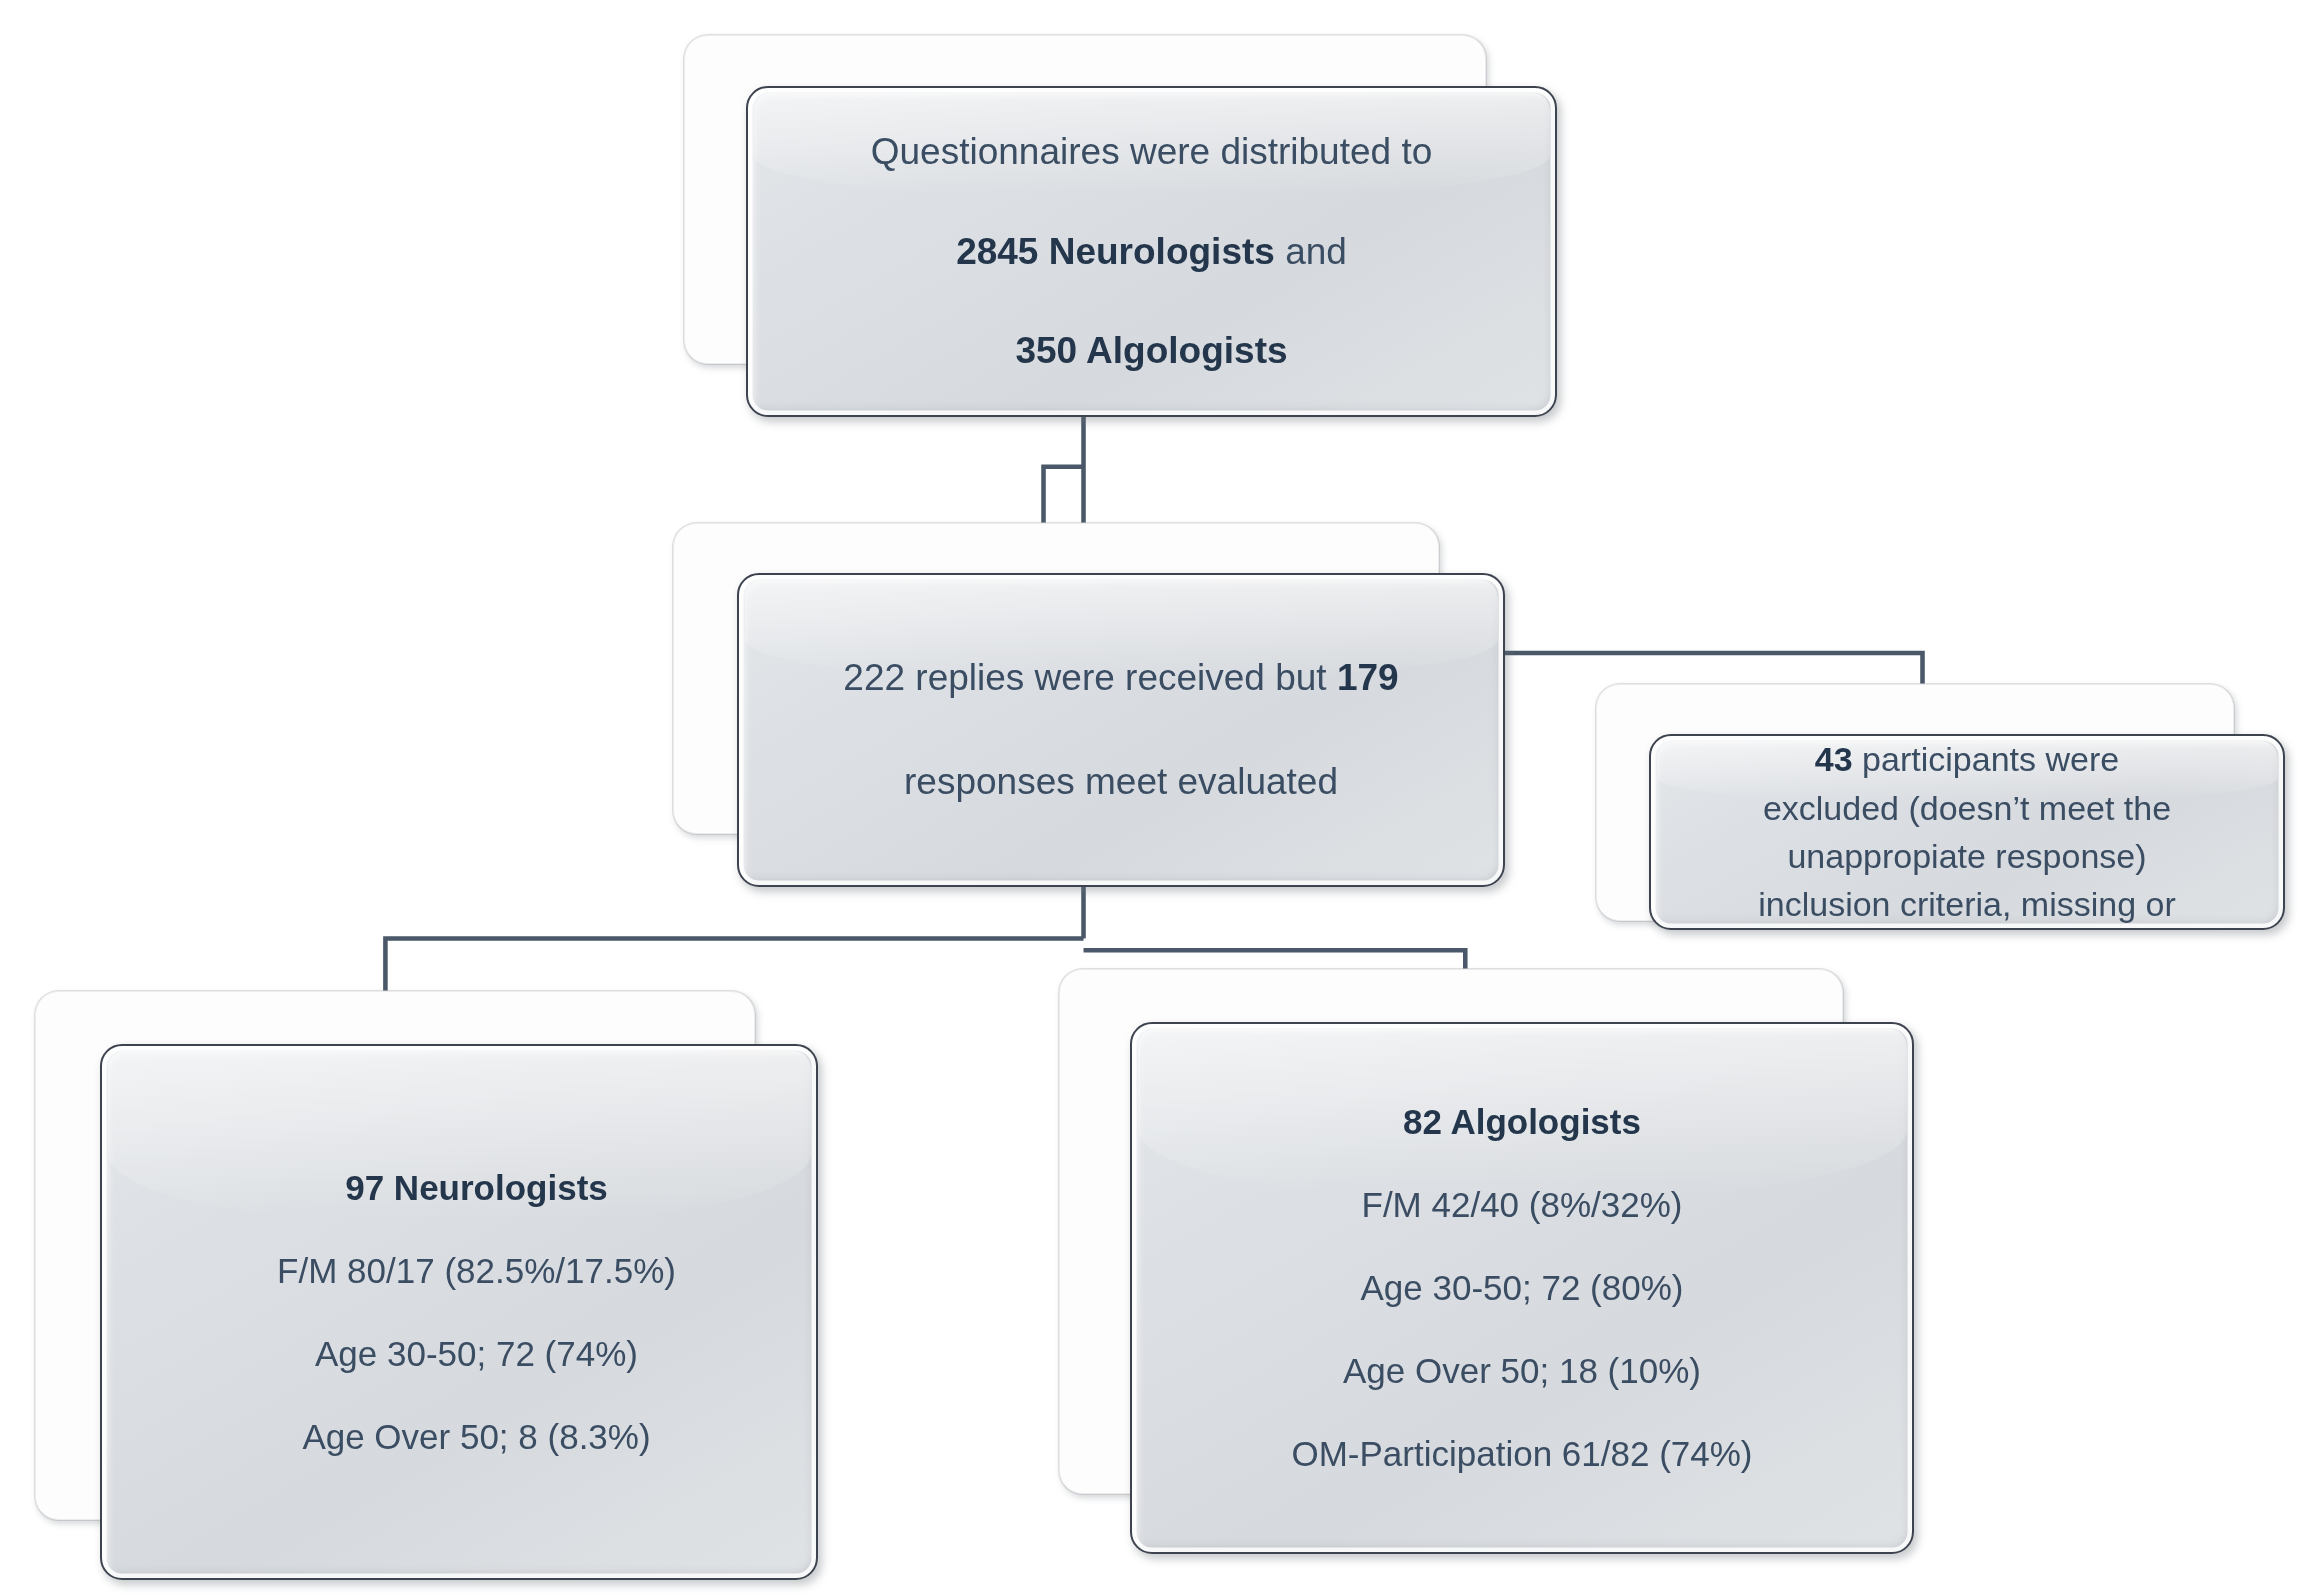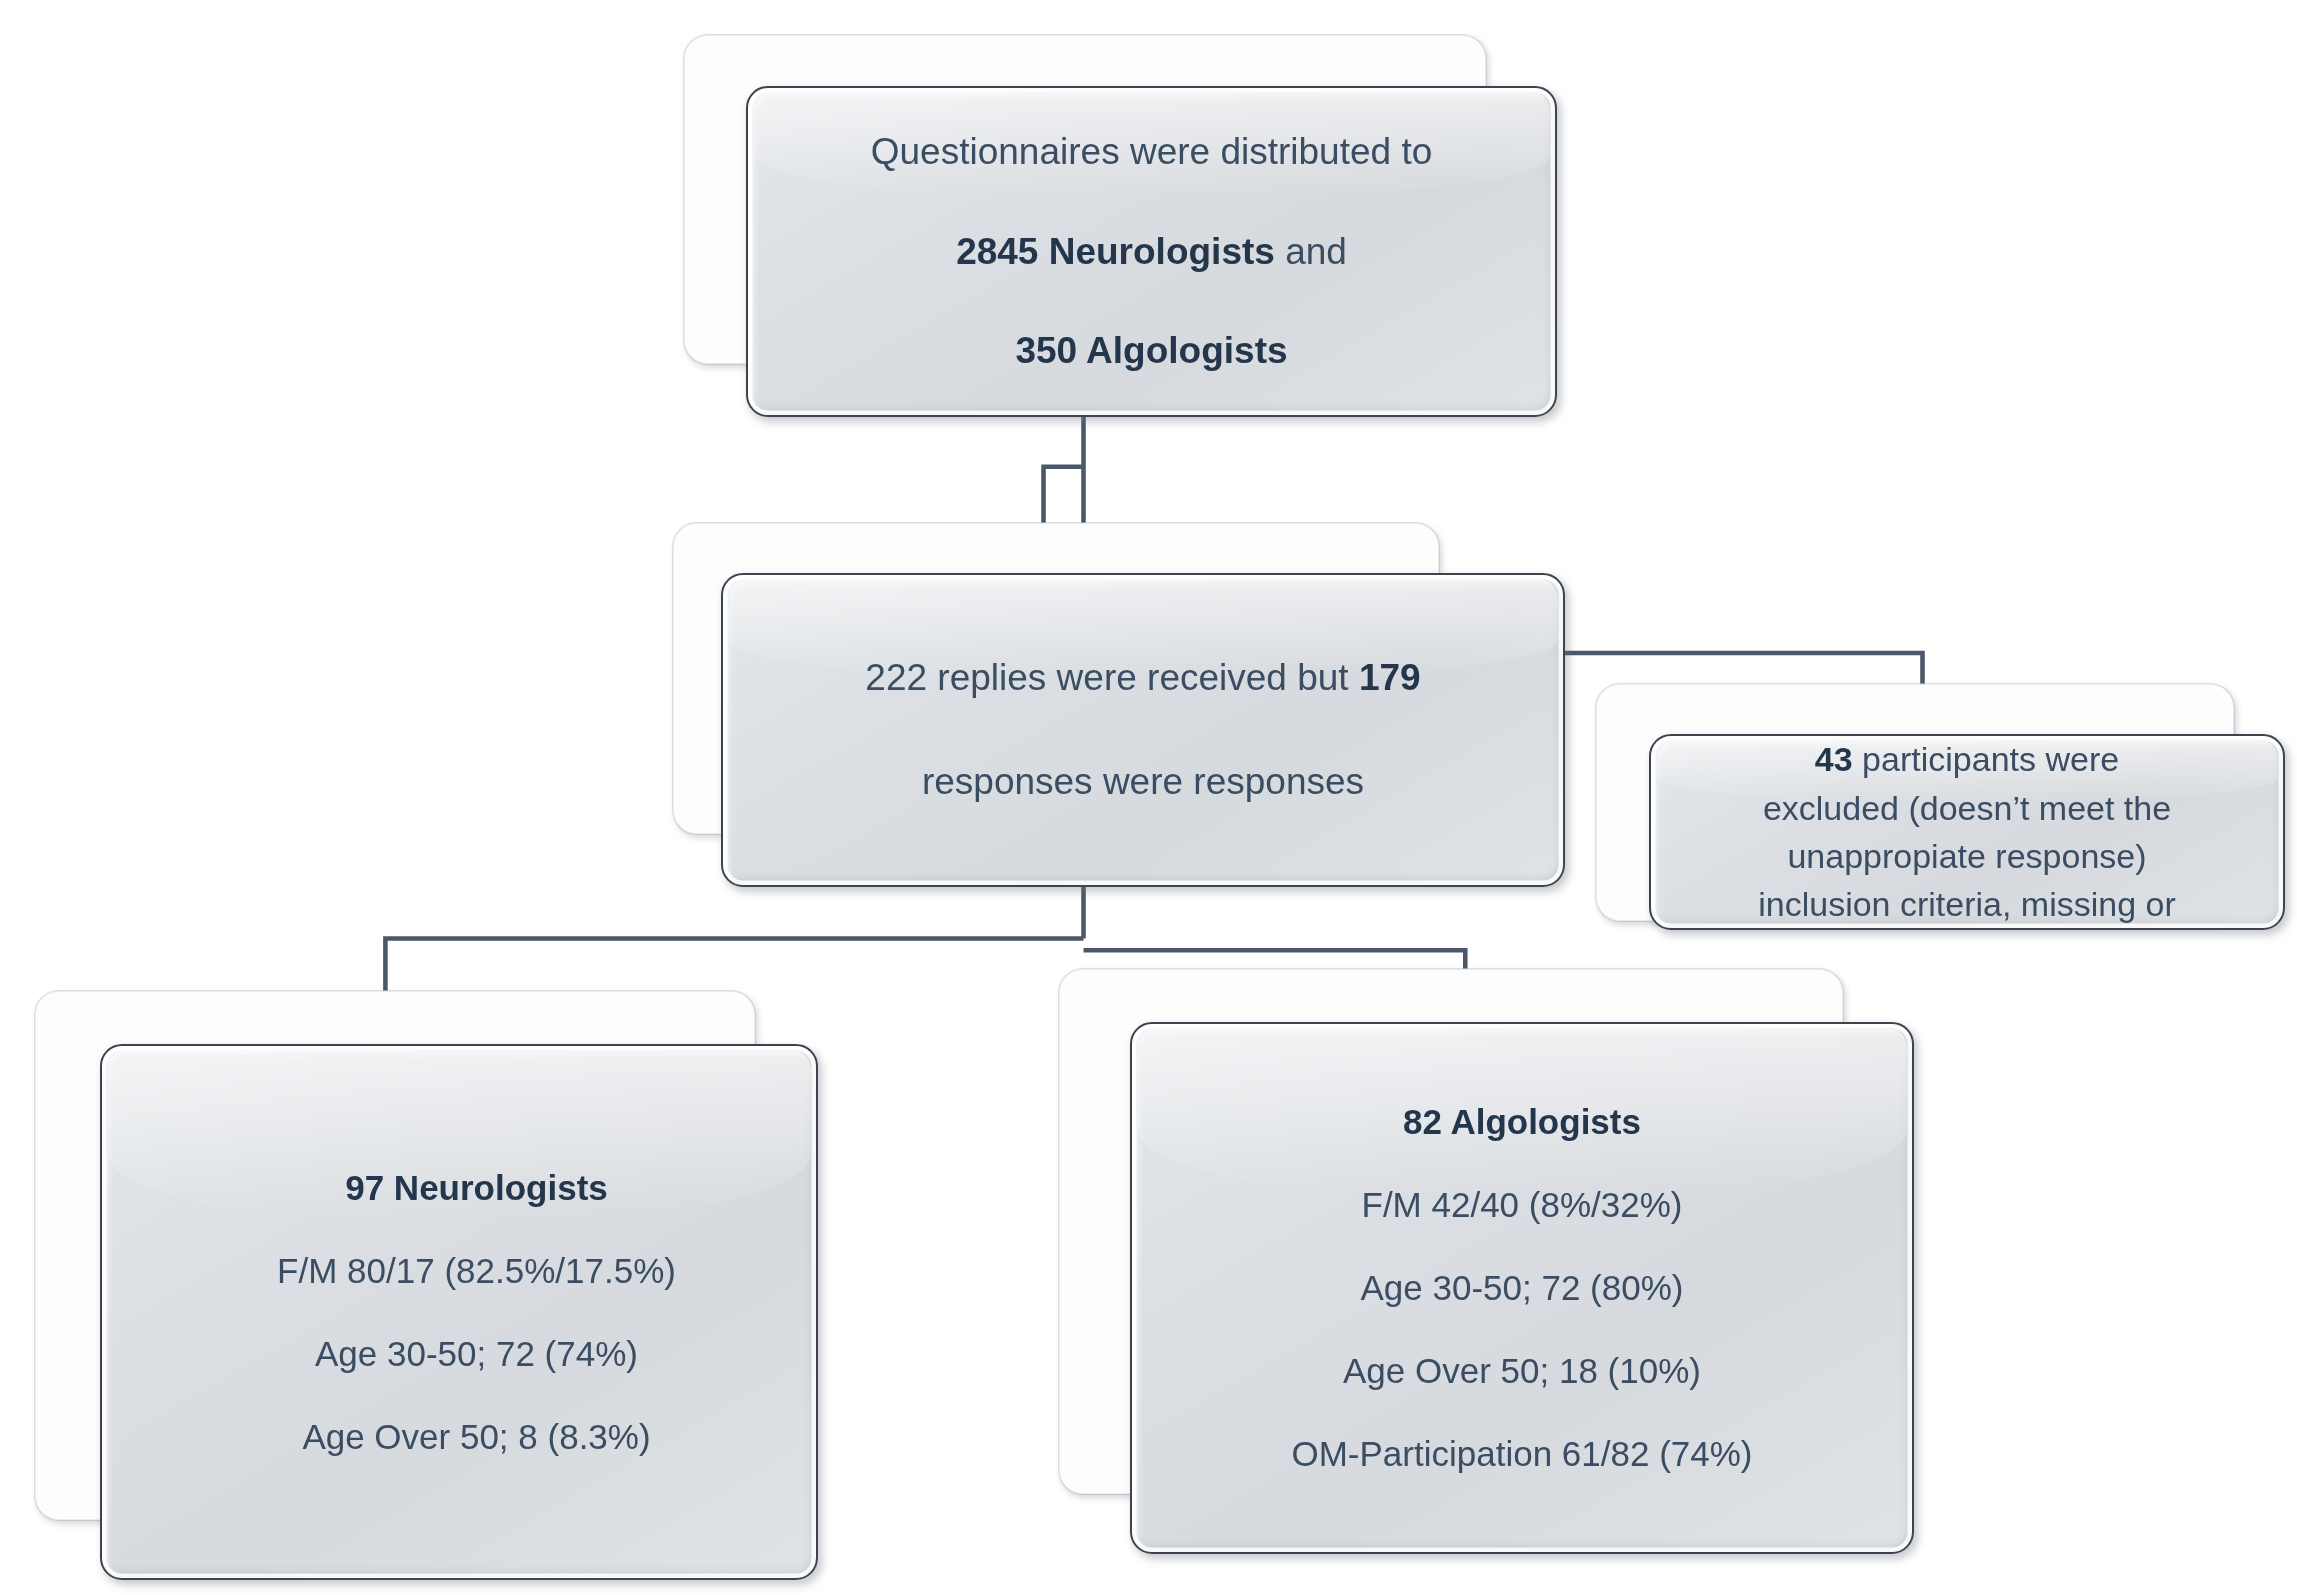--- a/index.html
+++ b/index.html
@@ -151,24 +151,24 @@
       <div class="lines">
         <span class="ln">Questionnaires were distributed to</span>
         <span class="ln"><b>2845 Neurologists</b><span> and</span></span>
         <span class="ln"><b>350 Algologists</b></span>
       </div>
     </div>
   </div>
 
   <div class="node" id="node-replies" style="left:673px; top:523px; width:846px; height:364px;">
     <div class="backer" style="width:764px; height:309px;"></div>
-    <div class="panel" style="left:48px; top:50px; width:844px; height:314px;">
+    <div class="panel" style="left:64px; top:50px; width:768px; height:314px;">
       <div class="lines">
         <span class="ln"><span>222 replies were received but </span><b>179</b></span>
-        <span class="ln">responses were responses</span>
+        <span class="ln">responses meet evaluated</span>
       </div>
     </div>
   </div>
 
   <div class="node" id="node-excluded" style="left:1596px; top:684px; width:691px; height:291px;">
     <div class="backer" style="width:636px; height:235px;"></div>
     <div class="panel" style="left:53px; top:50px; width:636px; height:196px;">
       <div class="lines">
         <span class="ln"><b>43</b><span> participants were</span></span>
         <span class="ln">excluded (doesn’t meet the</span>

